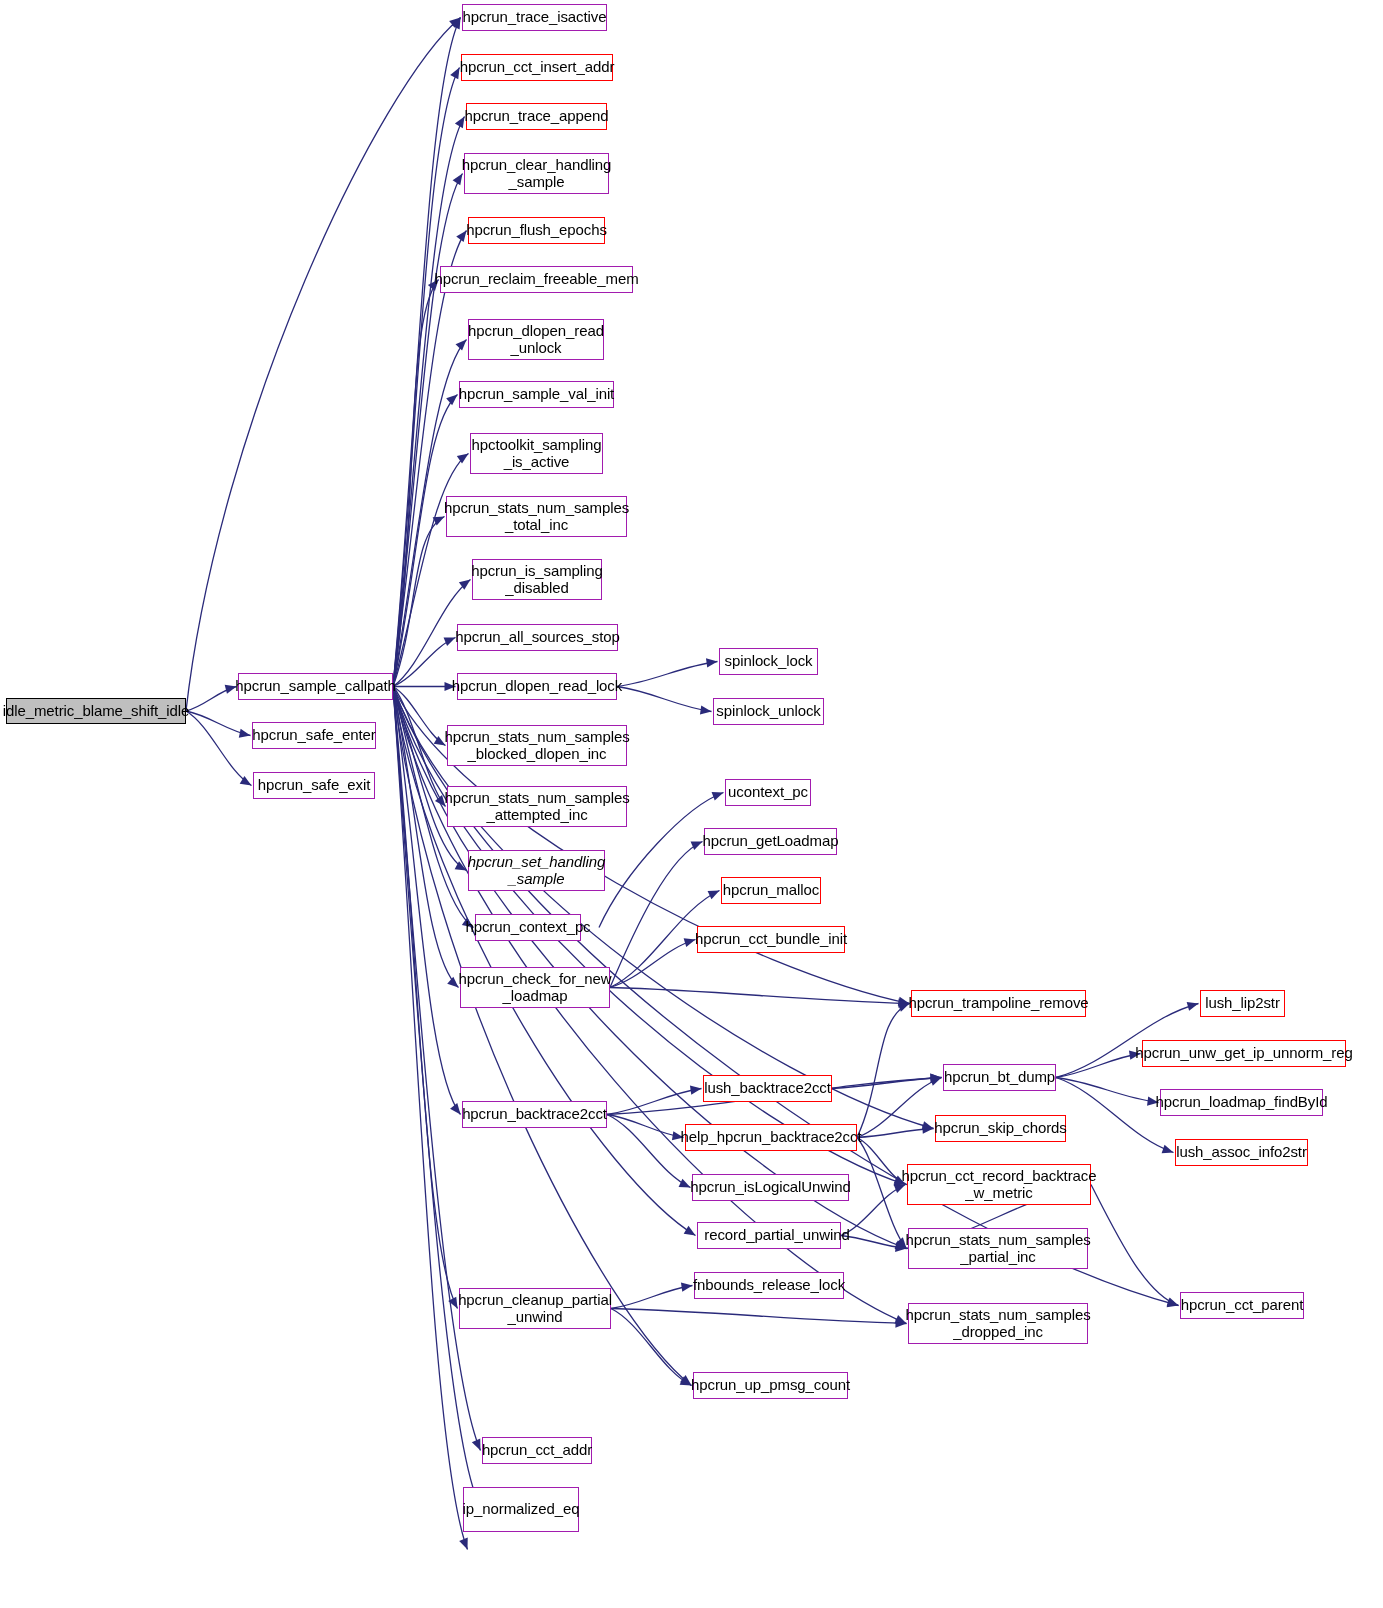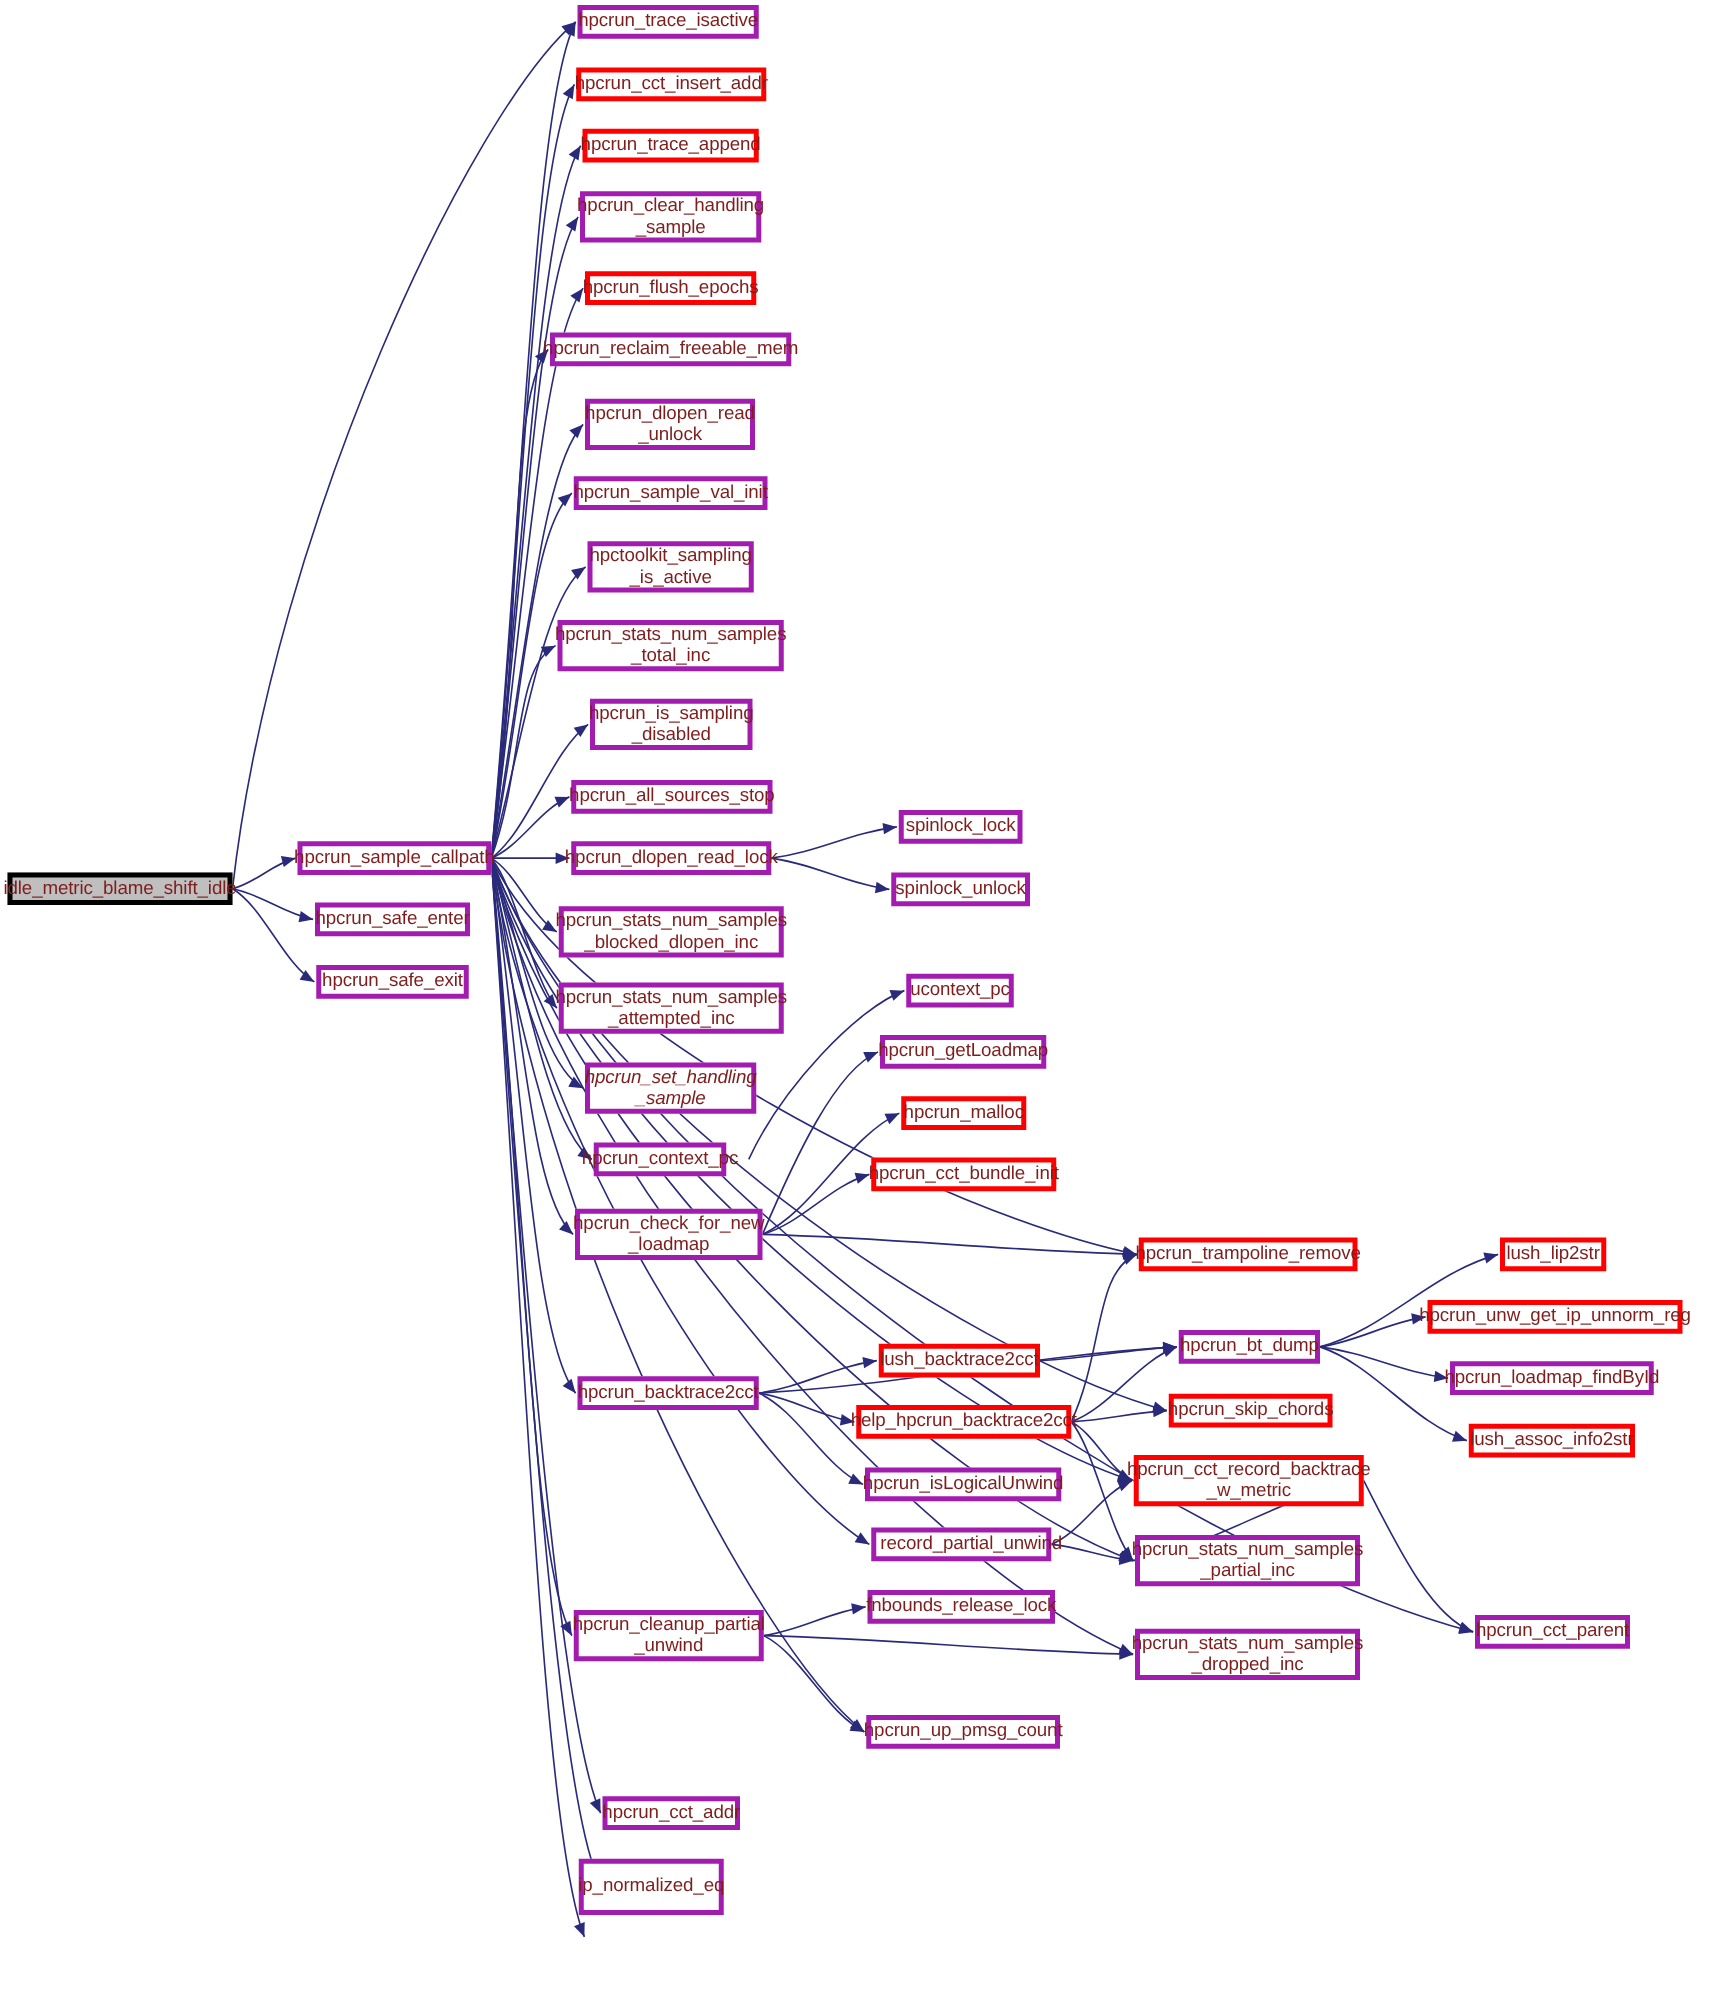--- a/index.html
+++ b/index.html
@@ -1,23 +1,23 @@
 <!DOCTYPE html>
 <html><head>
 <meta charset="utf-8">
 <style>
   html,body{margin:0;padding:0;background:#ffffff;}
   body{font-family:"Liberation Sans", sans-serif;}
   #canvas{position:relative;width:1383px;height:1608px;background:#fff;overflow:hidden;}
   .node{
     position:absolute;
     box-sizing:border-box;
-    border:4px solid #a21caf;
+    border:1px solid #a21caf;
     background:#ffffff;
-    color:#7f1d1d;
+    color:#000000;
     font-size:15px;
     line-height:1.12;
     text-align:center;
     display:flex;
     align-items:center;
     justify-content:center;
     white-space:pre;
     letter-spacing:-0.1px;
   }
   .node.red{border-color:#ff0000;}

